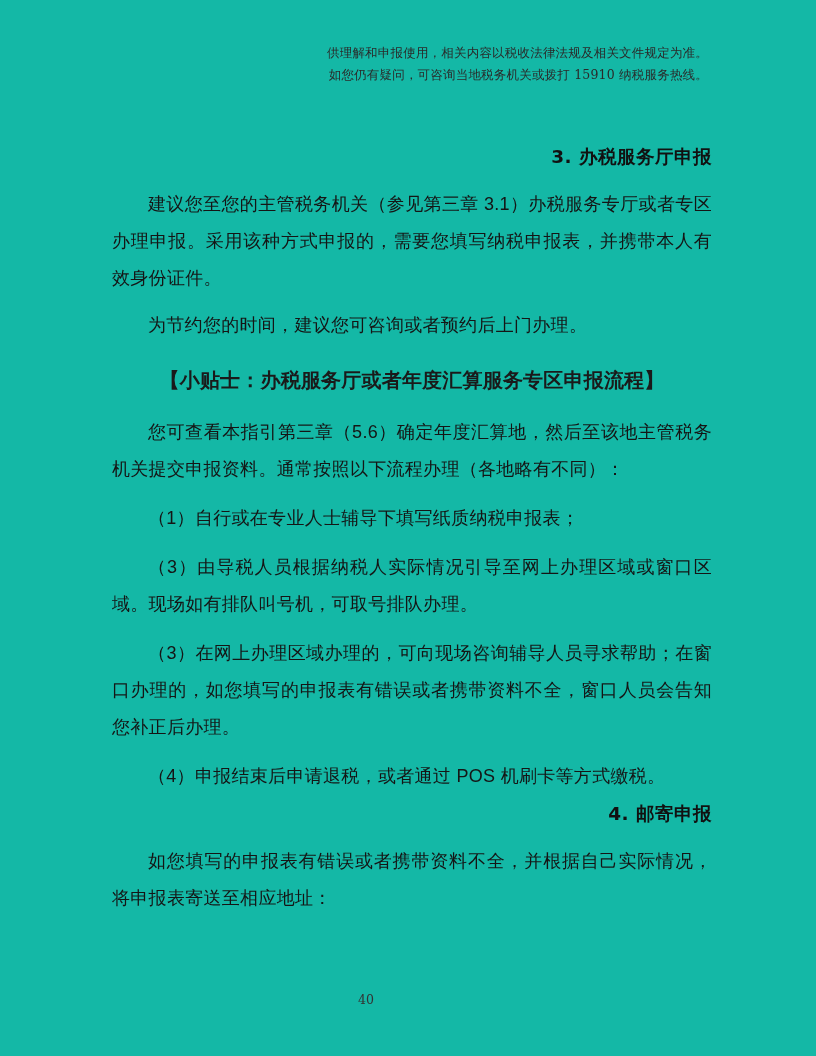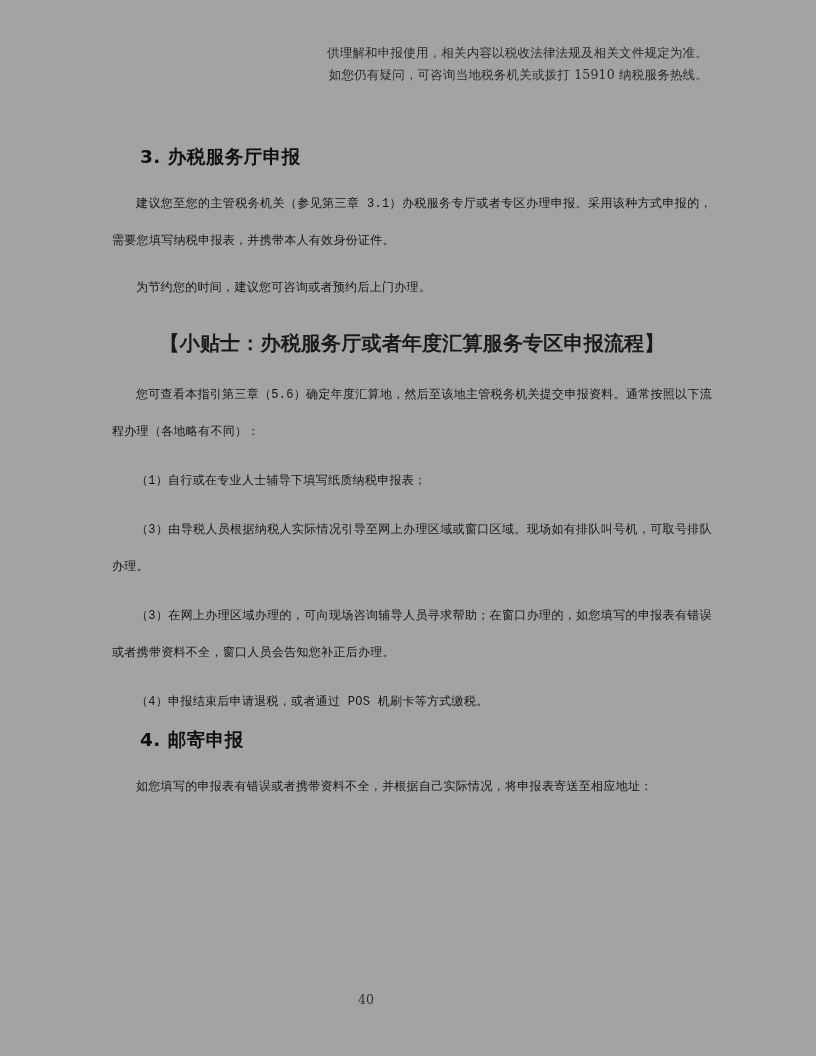--- a/index.html
+++ b/index.html
@@ -13,21 +13,21 @@
     position: relative;
     font-family: "DejaVu Sans", "Liberation Sans", sans-serif;
     color: #1a1a1a;
     overflow: hidden;
   }
   .page {
     position: absolute;
     left: 0; top: 0;
     width: 816px;
     height: 1056px;
-    background: #a3a3a3;
+    background: #14b8a6;
   }
   .header-note {
     position: absolute;
     left: 108px;
     top: 42px;
     width: 600px;
     text-align: right;
     font-size: 12.5px;
     line-height: 22px;
     color: #2a2a2a;
@@ -45,30 +45,31 @@
 
   h2.heading {
     font-size: 18.5px;
     font-weight: bold;
     margin: 0 0 10px 0;
     padding-left: 28px;
     line-height: 34px;
     color: #111;
     font-family: "DejaVu Sans", "Liberation Sans", sans-serif;
     letter-spacing: 0.5px;
+    text-align: right;
   }
   .gap-before-heading { margin-top: 30px; }
 
   p.para {
-    font-size: 12px;
+    font-size: 18px;
     line-height: 37px;
     margin: 12px 0 2px 0;
     text-align: justify;
     text-justify: inter-ideograph;
-    font-family: Liberation Mono, monospace;
+    font-family: Liberation Sans, sans-serif;
     color: #151515;
     letter-spacing: 0.3px;
   }
   p.indent { text-indent: 2em; }
   p.tip-title {
     font-size: 20px;
     font-weight: bold;
     text-align: center;
     line-height: 44px;
     margin: 14px 0 4px 0;

